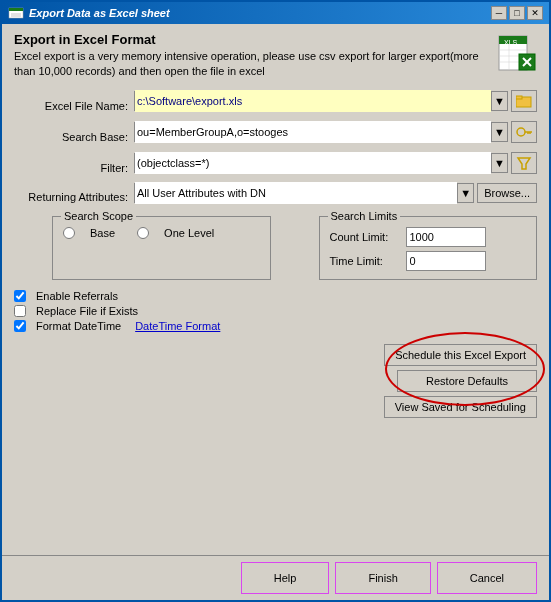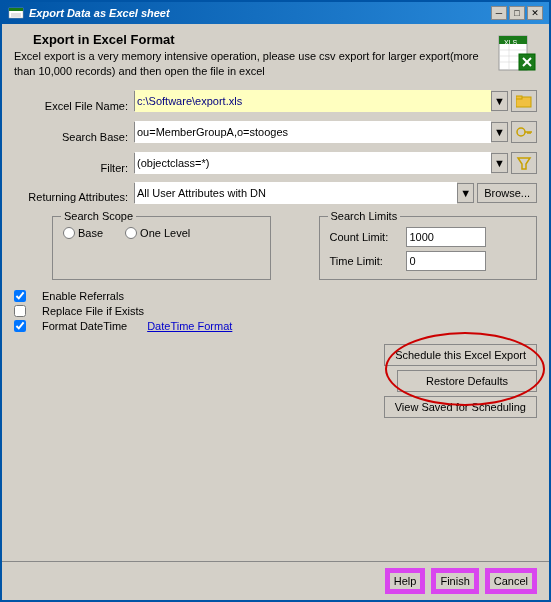--- a/index.html
+++ b/index.html
@@ -60,21 +60,20 @@
       padding: 8px 12px;
       display: flex;
       flex-direction: column;
       gap: 6px;
     }
     .section-title {
       font-size: 13px;
       font-weight: bold;
       color: #000;
       margin-bottom: 2px;
-      margin-left: 19px;
     }
     .description {
       font-size: 11px;
       color: #000;
       line-height: 1.4;
       margin-bottom: 4px;
     }
     .form-row {
       display: flex;
       align-items: flex-end;
@@ -171,21 +170,21 @@
       margin-top: 4px;
     }
     .radio-row {
       display: flex;
       align-items: center;
       gap: 8px;
     }
     .radio-item {
       display: flex;
       align-items: center;
-      gap: 3px;
+      gap: 15px;
       cursor: pointer;
     }
     .radio-input {
       width: 12px;
       height: 12px;
       cursor: pointer;
     }
     .limit-row {
       display: flex;
       align-items: center;
@@ -205,21 +204,21 @@
       font-family: Tahoma, Arial, sans-serif;
     }
     .checks-section {
       margin-top: 4px;
       display: flex;
       flex-direction: column;
       gap: 3px;
     }
     .check-row {
       display: flex;
-      gap: 16px;
+      gap: 10px;
     }
     .check-input {
       width: 12px;
       height: 12px;
       cursor: pointer;
     }
     .check-label {
       font-size: 11px;
       cursor: pointer;
     }
@@ -262,24 +261,24 @@
     .bottom-bar {
       border-top: 1px solid #888;
       padding: 6px 12px;
       display: flex;
       justify-content: flex-end;
       gap: 6px;
       background: #d4d0c8;
       flex-shrink: 0;
     }
     .bottom-btn {
-      height: 26px;
-      padding: 0 4px;
-      background: #d4d0c8;
-      border: 5px solid #d946ef;
+      height: 32px;
+      padding: 0 32px;
+      background: #d4d0c8;
+      border: 1px solid #d946ef;
       font-size: 11px;
       cursor: pointer;
       font-family: Tahoma, Arial, sans-serif;
     }
   </style>
 </head>
 <body>
 
 <div class="window">
   <div class="title-bar">

